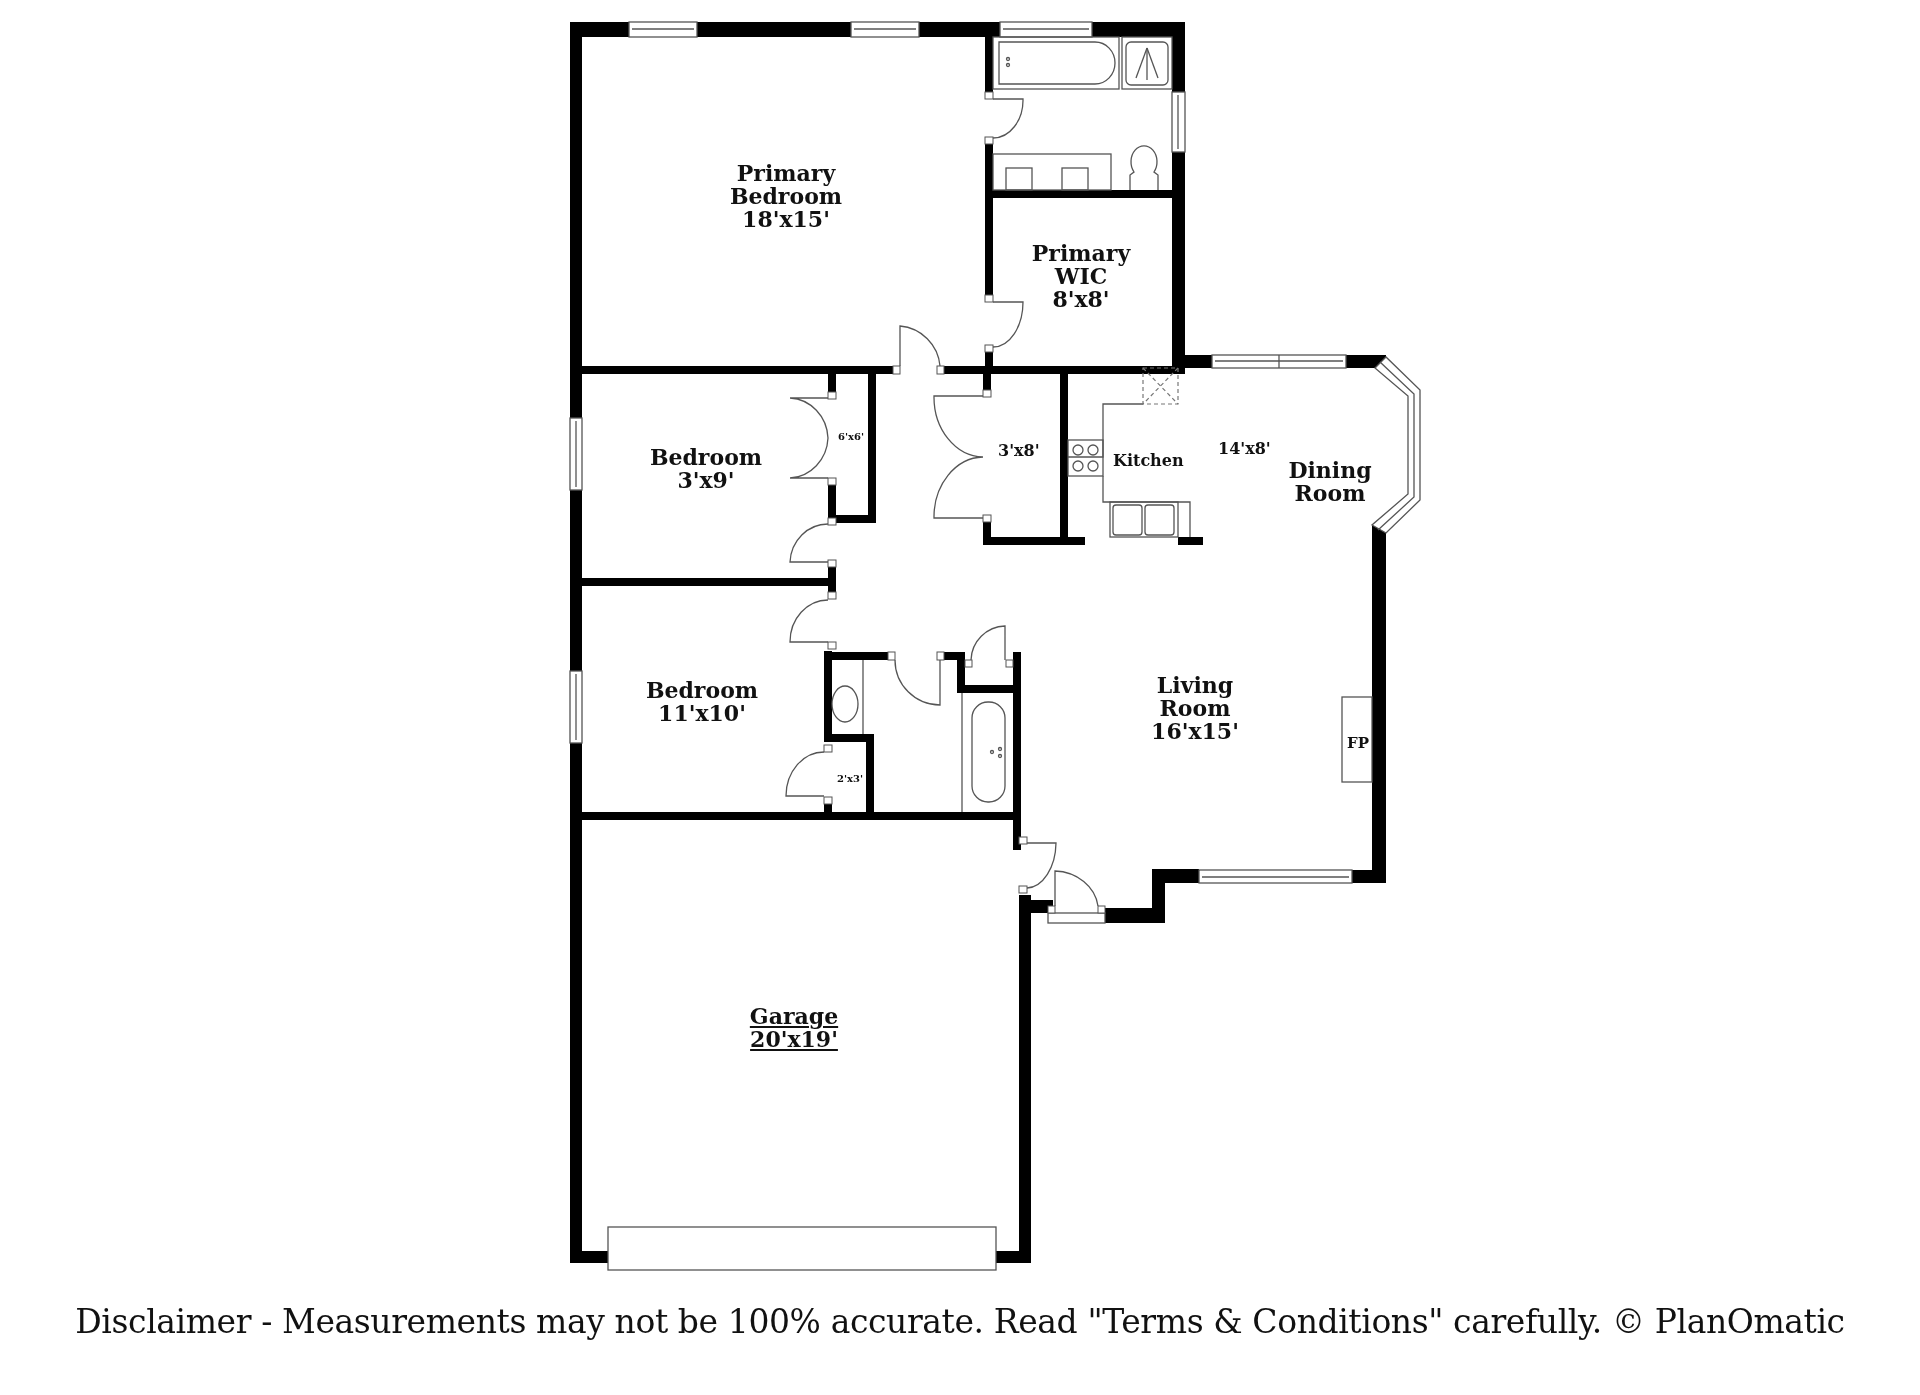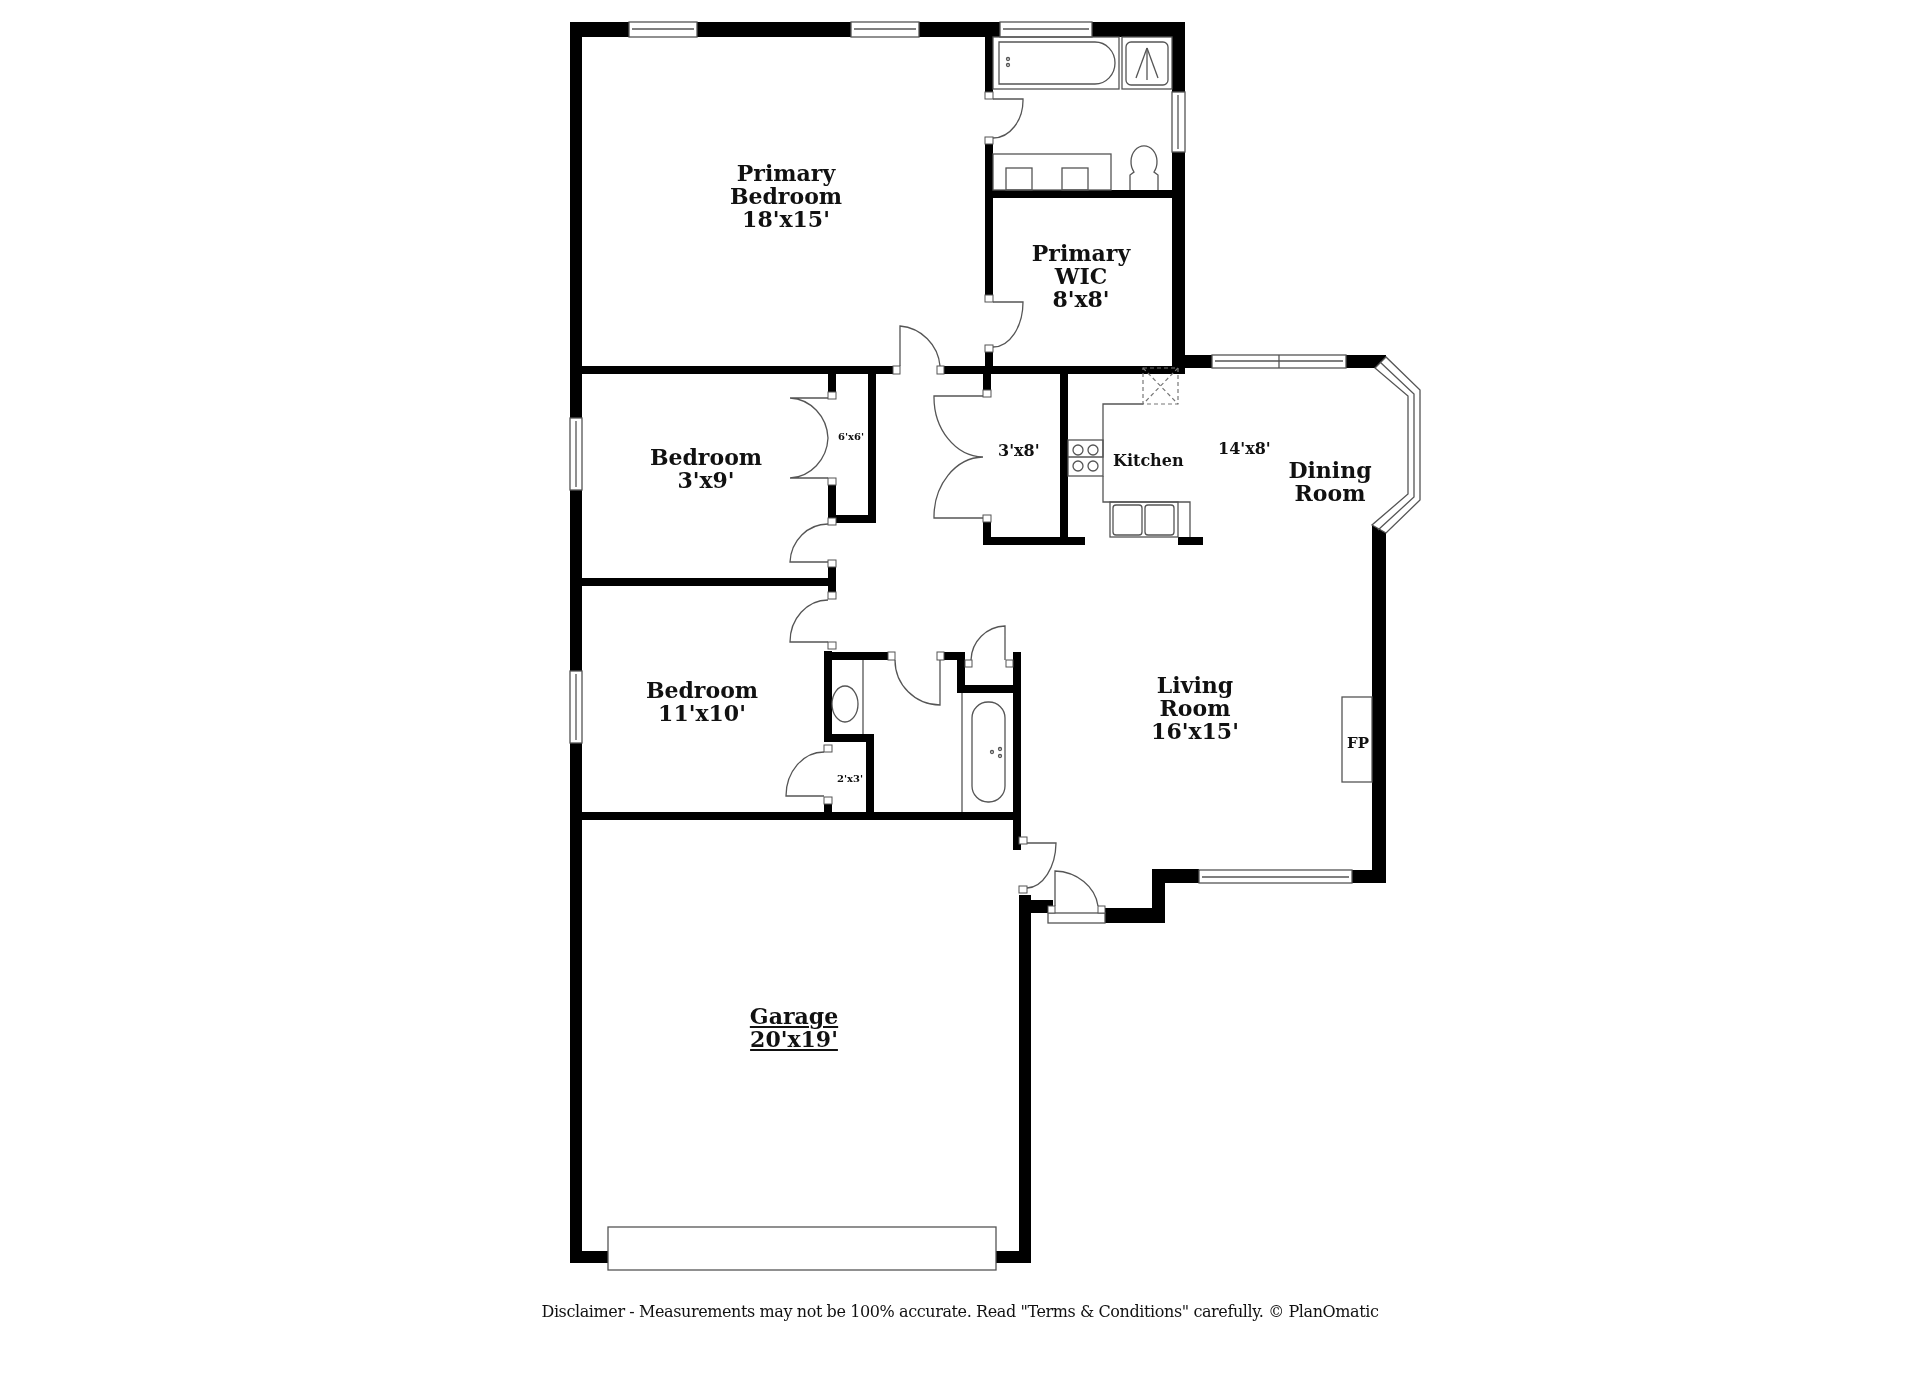--- a/index.html
+++ b/index.html
@@ -8,21 +8,21 @@
   .wall { fill: #000000; }
   .thin { fill: none; stroke: #555555; stroke-width: 1.3; }
   .thinw { fill: #ffffff; stroke: #555555; stroke-width: 1.3; }
   .dash { fill: none; stroke: #777777; stroke-width: 1.2; stroke-dasharray: 4 3; }
   .jamb { fill: #ffffff; stroke: #555555; stroke-width: 1; }
   .room-label { position: absolute; text-align: center; font-family: "DejaVu Serif", "Liberation Serif", serif; font-weight: bold; color: #111111; line-height: 1.05; font-size: 22px; white-space: nowrap; transform: translateX(-50%); }
   .room-label .dim { display: block; text-align: center; }
   .room-label .nm { display: block; }
   .small-label { position: absolute; font-family: "DejaVu Serif", "Liberation Serif", serif; font-weight: bold; font-size: 10px; color: #111111; white-space: nowrap; transform: translateX(-50%); }
   .inline-label { position: absolute; font-family: "DejaVu Serif", "Liberation Serif", serif; font-weight: bold; font-size: 16px; color: #111111; white-space: nowrap; }
-  #disclaimer { position: absolute; left: 0; width: 1920px; top: 1302px; text-align: center; font-family: "DejaVu Serif", "Liberation Serif", serif; font-size: 16px; color: #111111; letter-spacing: -0.4px; }
+  #disclaimer { position: absolute; left: 0; width: 1920px; top: 1302px; text-align: center; font-family: "DejaVu Serif", "Liberation Serif", serif; font-size: 33px; color: #111111; letter-spacing: -0.4px; }
 </style>
 </head>
 <body>
 
 <svg id="plan" viewBox="0 0 1920 1395" xmlns="http://www.w3.org/2000/svg">
 
   <g>
 
     <rect class="wall" x="570" y="22" width="615" height="15"></rect>
 

